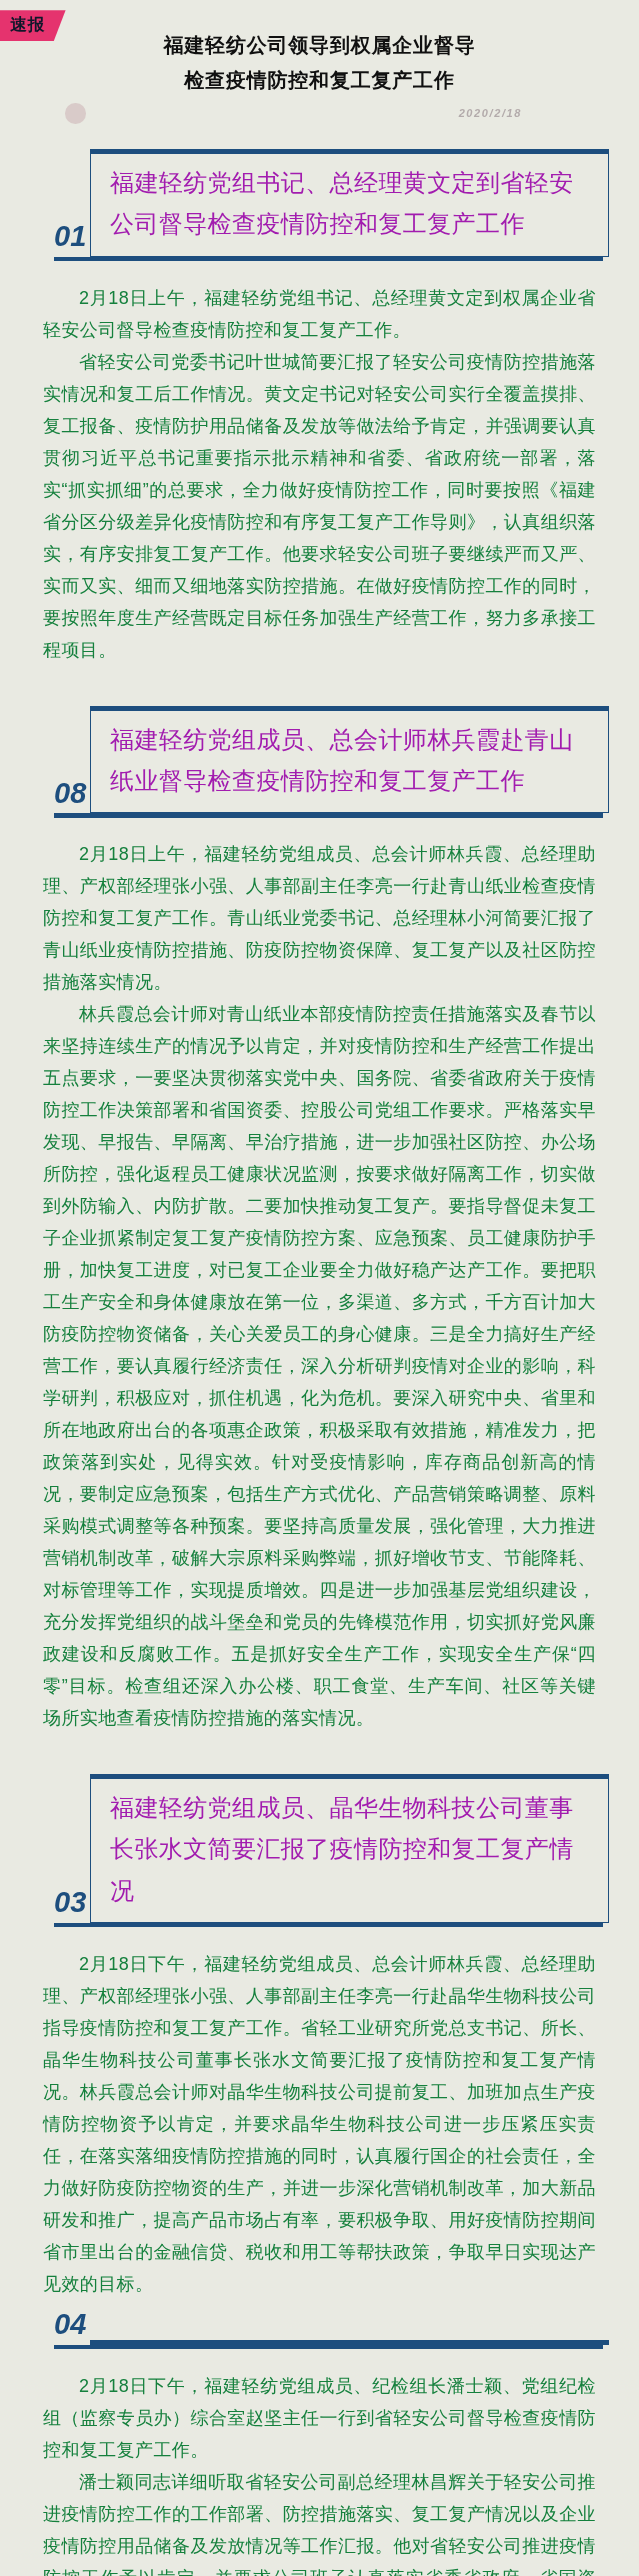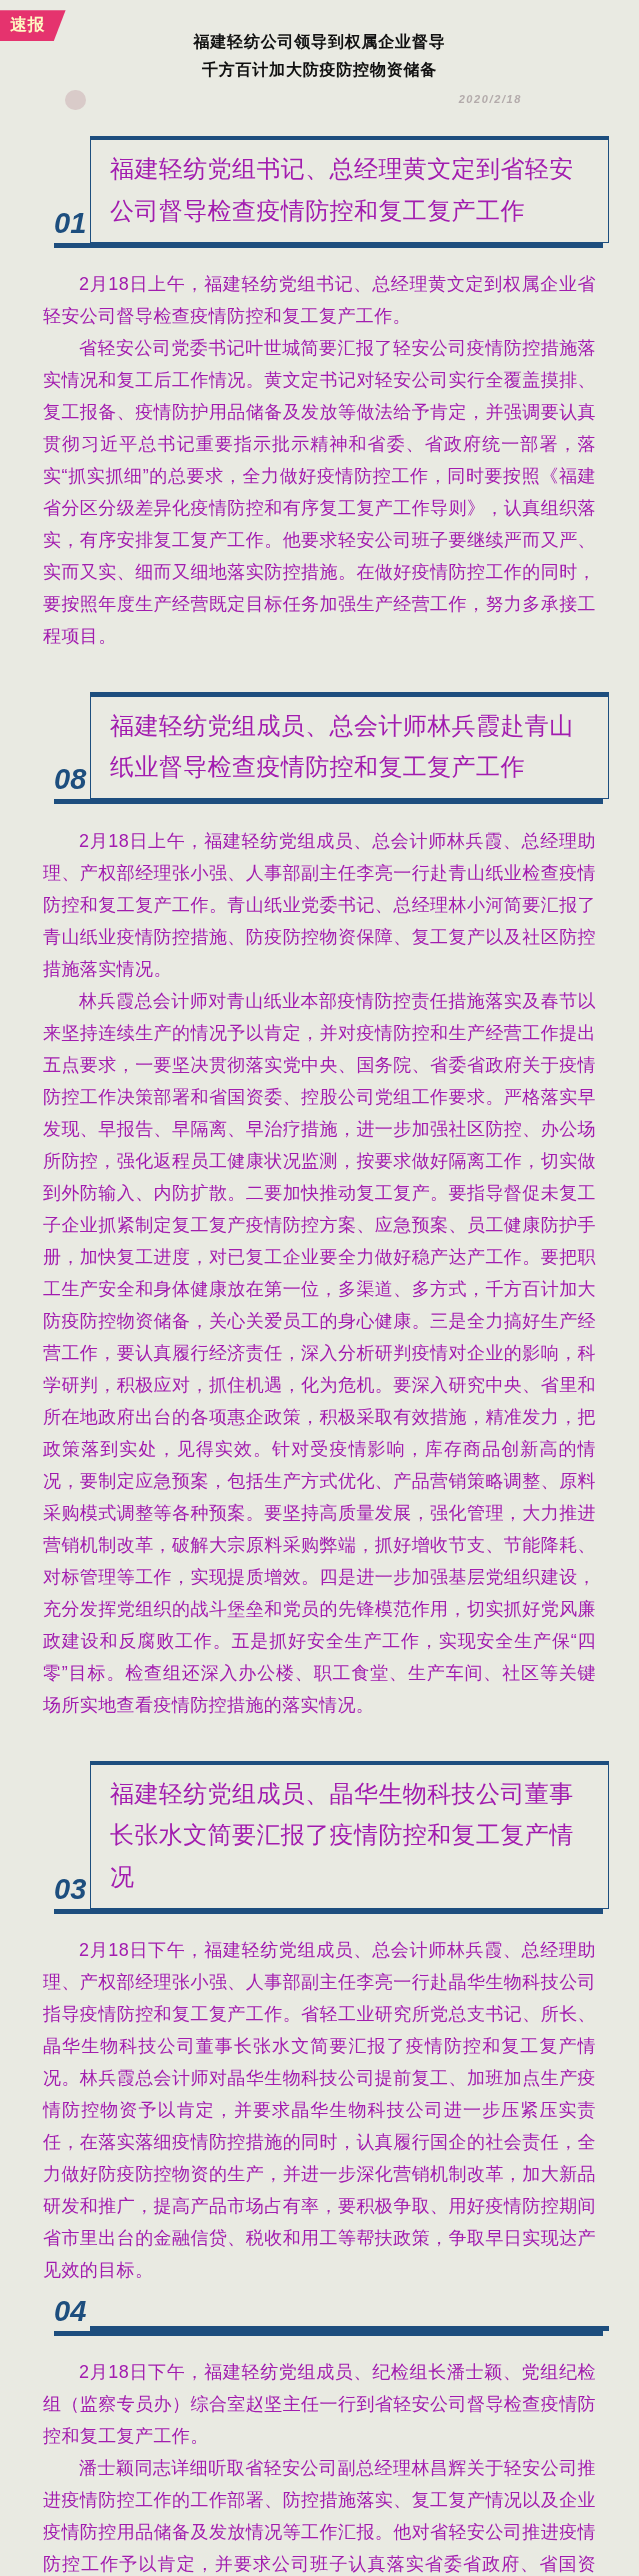--- a/index.html
+++ b/index.html
@@ -13,35 +13,35 @@
     width:639px;
     min-height:2576px;
     box-sizing:border-box;
     padding-bottom:8px;
   }
   
   .badge{
     position:absolute;
     top:10.3px;left:0;
     background:#e5336e;
-    color:#fef9c3;
+    color:#0f172a;
     font-weight:bold;
     font-size:16.6px;
     line-height:1;
     padding:7.1px 20.5px 7.1px 10.3px;
     clip-path:polygon(0 0,100% 0,82% 100%,0 100%);
     letter-spacing:0.8px;
   }
   
   .title-wrap{
     padding-top:28.4px;
     text-align:center;
   }
   .title-line{
-    font-size:16px;
+    font-size:20px;
     font-weight:bold;
     color:#101010;
     line-height:1.72;
     letter-spacing:0.8px;
   }
   
   .meta-row{
     position:relative;
     height:46px;
   }
@@ -97,41 +97,41 @@
     letter-spacing:0.4px;
   }
   .sec-bottombar{
     height:4.7px;
     background:#1d4e7e;
     margin-right:6.3px;
   }
   
   .sec-body{
     margin:0 43px;
-    color:#a21caf;
+    color:#15803d;
   }
   .sec-body p{
     margin:0;
     text-indent:2em;
     font-size:18px;
     line-height:32px;
     text-align:justify;
     letter-spacing:0.4px;
   }
 </style>
 </head>
 <body>
 
 <main class="page">
 
   <div class="badge">速报</div>
 
   <header class="title-wrap">
     <div class="title-line">福建轻纺公司领导到权属企业督导</div>
-    <div class="title-line">千方百计加大防疫防控物资储备</div>
+    <div class="title-line">检查疫情防控和复工复产工作</div>
   </header>
 
   <div class="meta-row">
     <span class="dot"></span>
     <span class="date">2020/2/18</span>
   </div>
 
   <section class="section">
     <div class="sec-header">
       <span class="sec-num">01</span>

